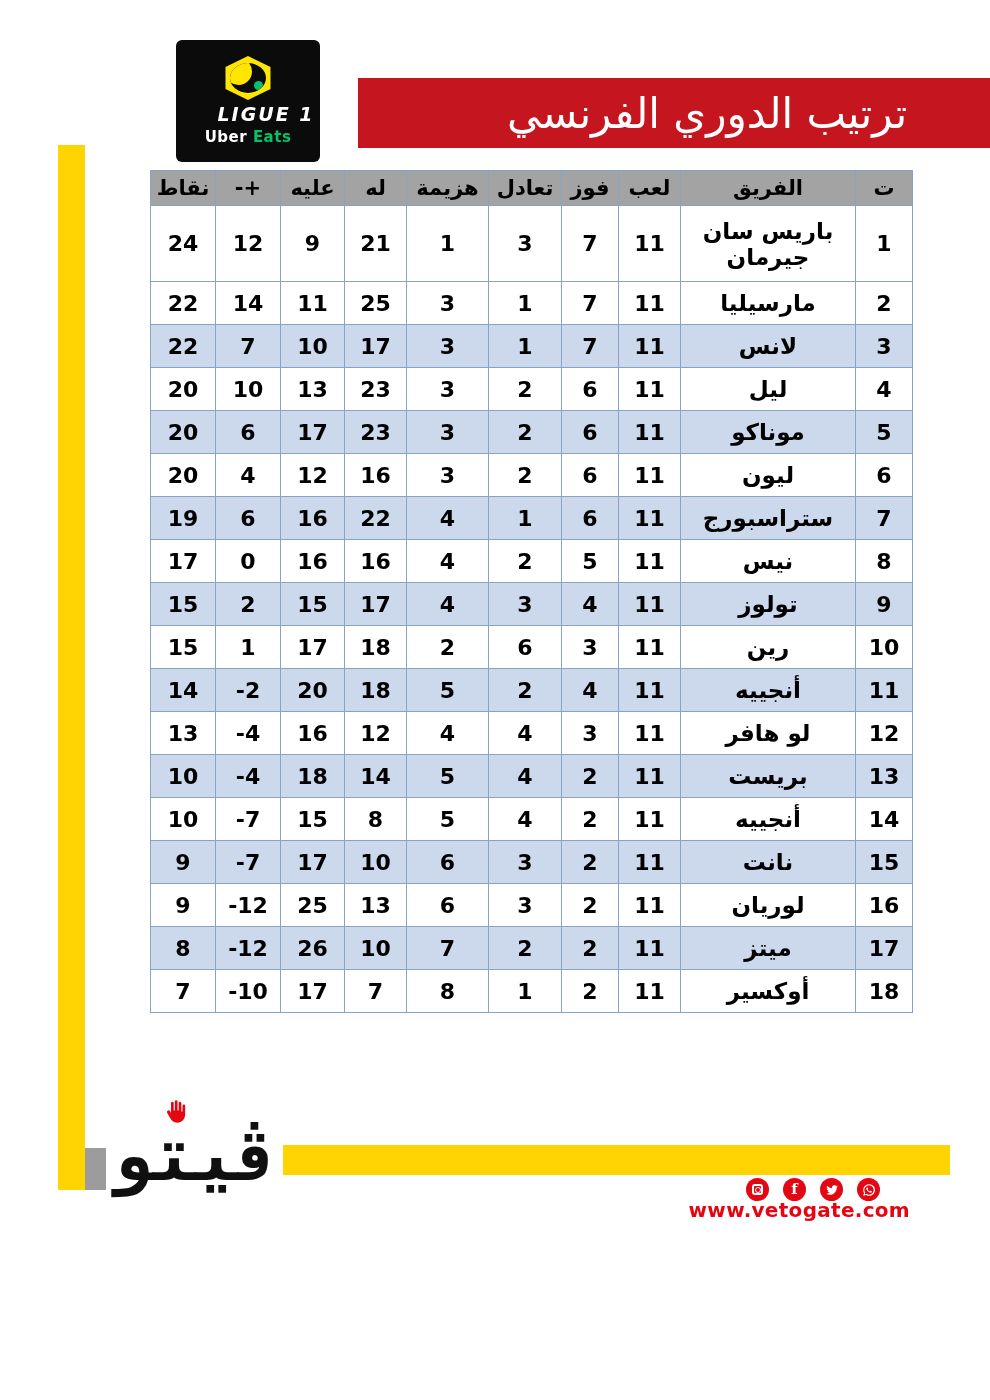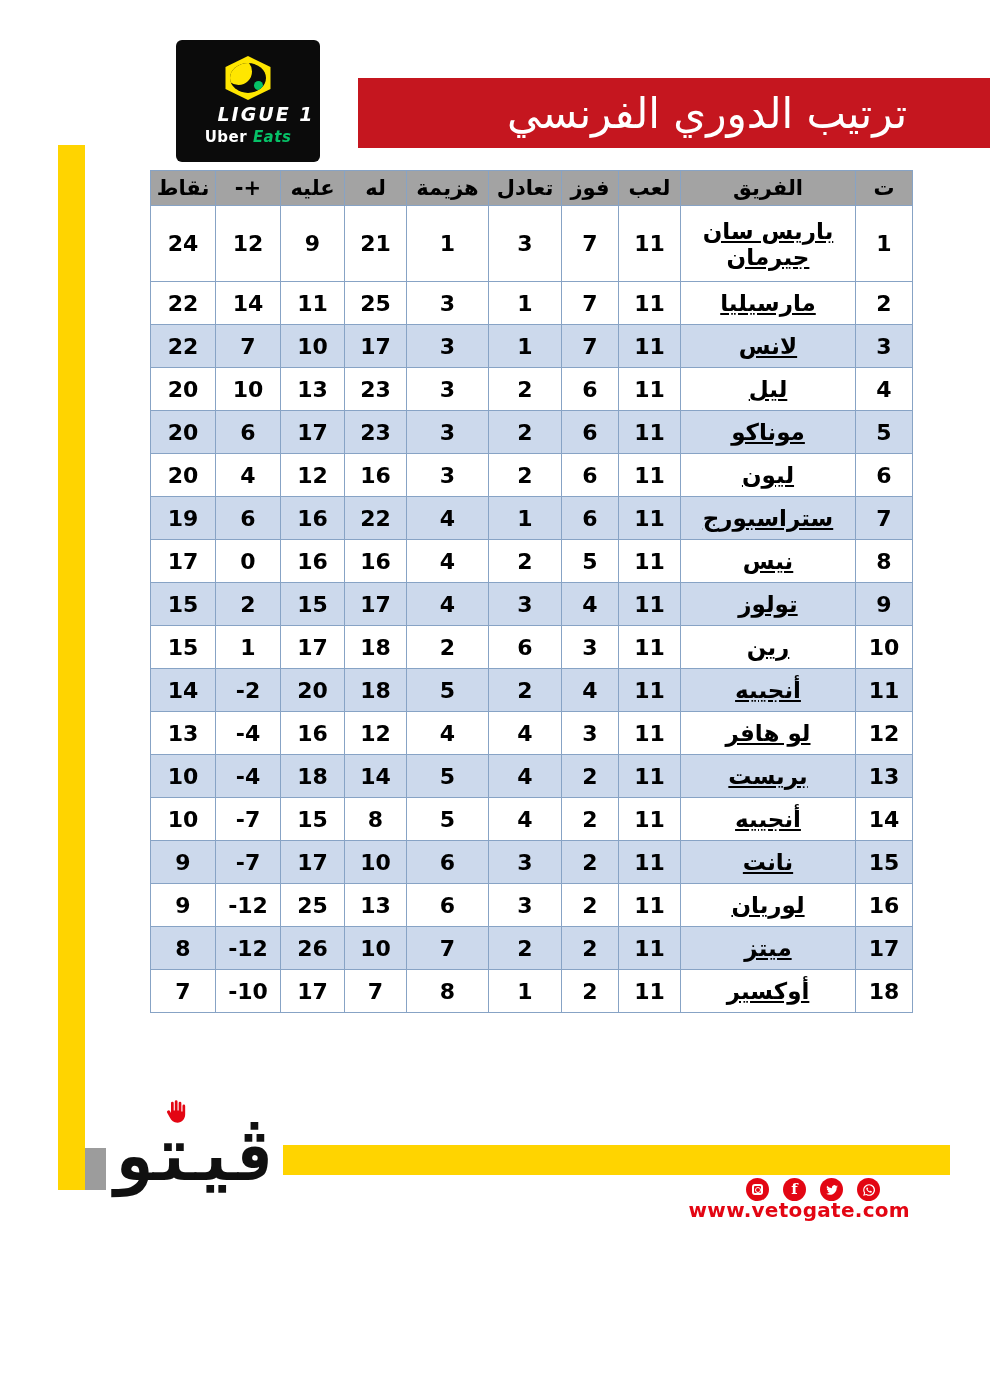--- a/index.html
+++ b/index.html
@@ -11,38 +11,38 @@
   .ligue-logo { left:176px; top:40px; width:144px; height:122px; background:#0b0b0b; border-radius:6px;
                 display:flex; flex-direction:column; align-items:center; justify-content:center; gap:3px; }
   .hex { width:50px; height:44px; background:#ffe600;
          clip-path:polygon(50% 0,95% 25%,95% 75%,50% 100%,5% 75%,5% 25%); position:relative; }
   .hex-inner { position:absolute; inset:7px; border-radius:50%; background:#0b0b0b; overflow:hidden; }
   .hex-inner::after { content:""; position:absolute; left:-5px; top:-5px; width:27px; height:27px; border-radius:50%; background:#ffe600; }
   .hex-inner::before { content:""; position:absolute; right:3px; bottom:3px; width:9px; height:9px; border-radius:50%; background:#06c167; z-index:2; }
   .ligue-title { color:#ffffff; font-weight:bold; font-style:italic; font-size:19px; letter-spacing:2px;margin-left:36px; }
   .uber-eats { font-size:15px; font-weight:bold; letter-spacing:.5px; }
   .uber { color:#ffffff; }
-  .eats { color:#06c167; font-style:italic; }
+  .eats { color:#06c167; }
 
   
   .banner { left:358px; top:78px; width:698px; height:70px; background:#c5161f; color:#ffffff;
             display:flex; align-items:center; justify-content:center;
             font-size:42px; font-weight:normal; direction:rtl; }
 
   
   table.standings { position:absolute; left:150px; top:170px; width:762px; border-collapse:collapse;
                     direction:rtl; table-layout:fixed; }
   .standings th, .standings td { border:1px solid #87a3c5; text-align:center; vertical-align:middle;
                                  font-weight:bold; color:#000; padding:0 3px; overflow:hidden; }
   .standings th { background:#a3a3a3; height:35px; font-size:21px; }
   .standings td { height:43px; font-size:22px; background:#ffffff; }
   .standings tbody tr:first-child td { height:76px; }
   .standings tr.shaded td { background:#ccd9ec; }
   .standings td.num { direction:ltr; }
-  .standings td.team { font-size:23px;text-decoration:underline; }
+  .standings td.team { font-size:23px; }
 
   
   .vbar { left:58px; top:145px; width:27px; height:1045px; background:#ffd400; }
   .gray-stub { left:85px; top:1148px; width:21px; height:42px; background:#9c9c9c; }
   .hbar { left:272px; top:1145px; width:678px; height:30px; background:#ffd400; }
 
   
   .veto-logo { left:108px; top:1098px; width:175px; height:104px; background:#ffffff;
                display:flex; align-items:flex-end; justify-content:center;font-family:Liberation Mono, monospace; }
   .veto-text { font-size:70px; font-weight:bold; color:#101010; direction:rtl; line-height:1.15; }

